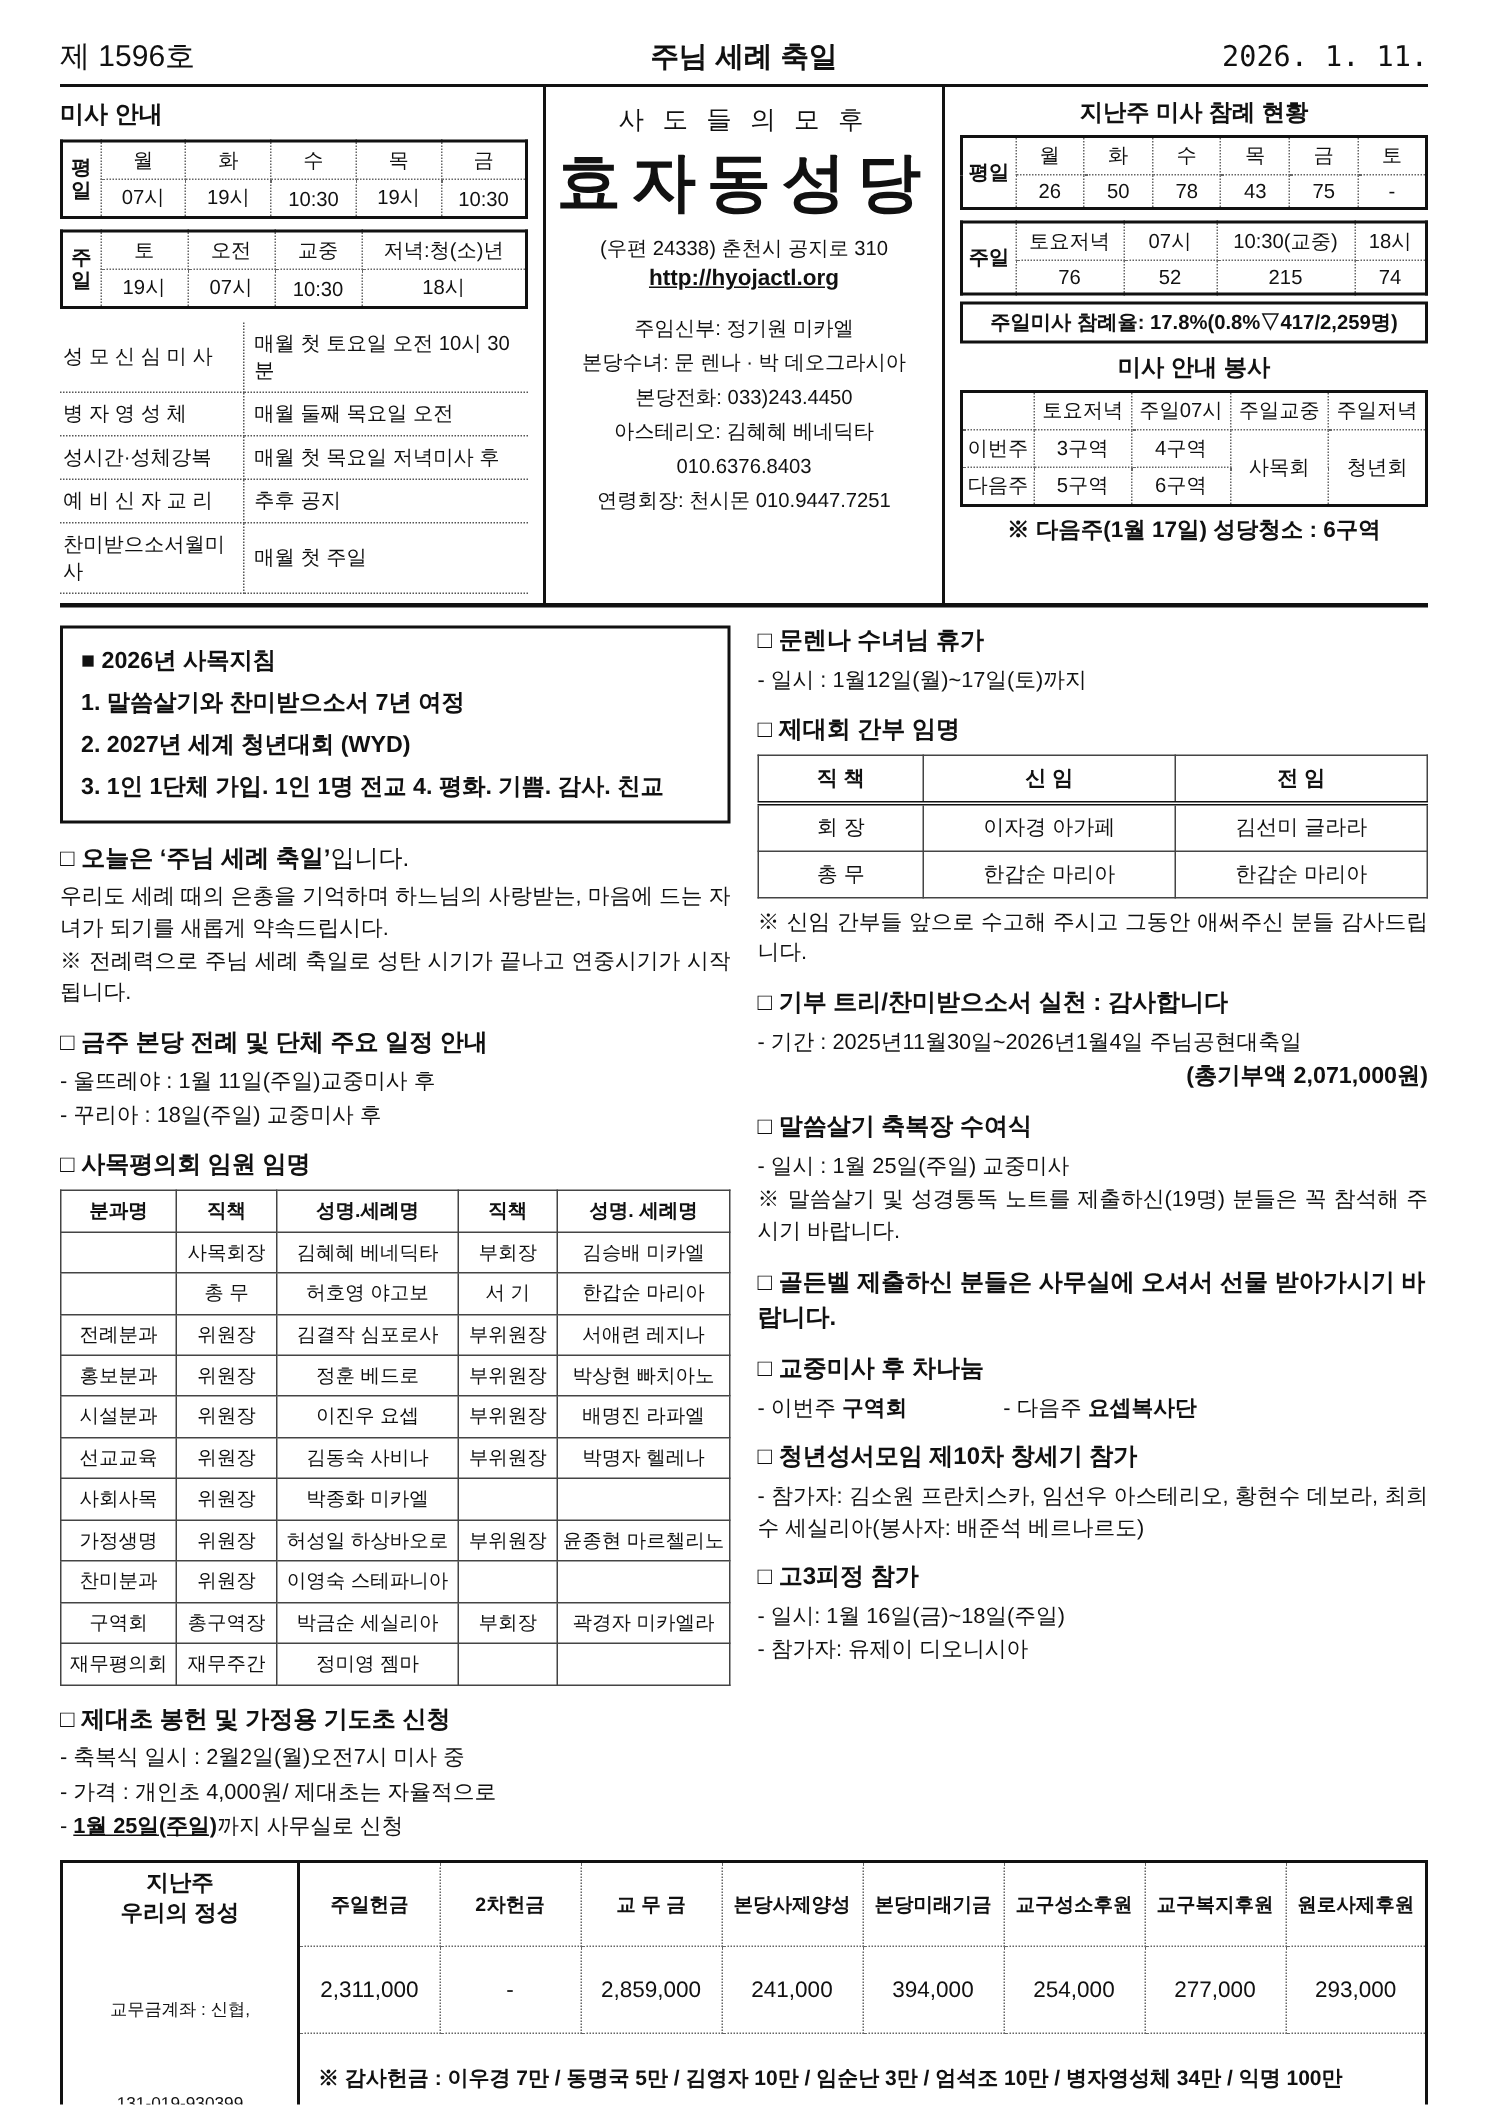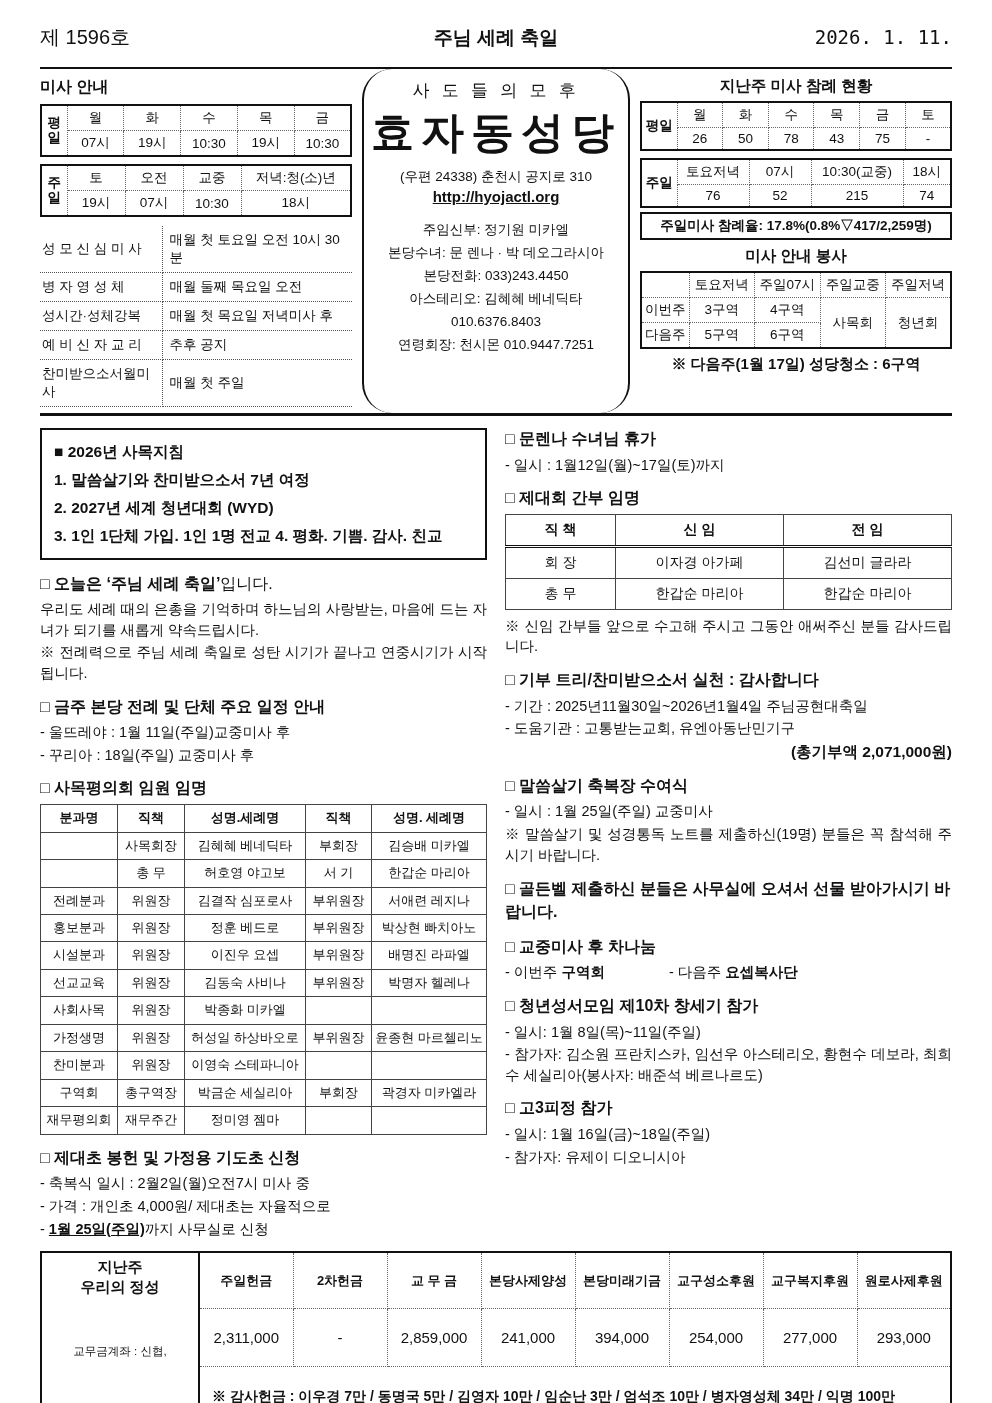--- a/index.html
+++ b/index.html
@@ -1,30 +1,30 @@
 <!DOCTYPE html>
 <html><head>
 <meta charset="utf-8">
 <style>
   * { box-sizing: border-box; margin: 0; padding: 0; }
   html,body { width: 992px; background: #fff; color: #111;
     font-family: "Liberation Sans", sans-serif; }
   .page { width: 992px; height: 1403px; padding: 24px 40px 0 40px; overflow: hidden; }
 
   
-  .headline { display: flex; align-items: baseline; border-bottom: 2px solid #111; padding-bottom: 16px; gap: 12px; }
+  .headline { display: flex; align-items: baseline; border-bottom: 2px solid #111; padding-bottom: 5px; gap: 12px; }
   .issue { width: 210px; font-size: 20px; }
   .htitle { flex: 1; text-align: center; font-weight: bold; font-size: 19px; }
   .hdate { width: 210px; text-align: right; font-family: "DejaVu Sans Mono", monospace; font-size: 19px; }
 
   
   .band { display: flex; border-bottom: 3px solid #111; }
   .col-left  { width: 322px; padding: 5px 10px 6px 0; }
   .col-center{ width: 268px; border-left: 2px solid #111; border-right: 2px solid #111;
-               padding: 8px 4px 6px 4px; text-align: center; border-radius: 30px; }
+               padding: 8px 4px 6px 4px; text-align: center; }
   .col-right { flex: 1; padding: 5px 0 18px 10px; }
 
   .mass-title { text-align: left; font-weight: bold; font-size: 16px; margin: 3px 0 6px; }
   .tbl { border-collapse: collapse; width: 100%; table-layout: fixed; border: 2px solid #111; margin-bottom: 7px; }
   .tbl td { border: 1px dotted #666; text-align: center; padding: 3px 2px; font-size: 13.5px; }
   .vlabel { font-weight: bold; line-height: 1.1; word-break: break-all; padding: 2px 3px; }
   .hd { font-size: 13.5px; }
 
   .sched { width: 100%; border-collapse: collapse; margin-top: 9px; font-size: 13.5px; }
   .sched td { border-bottom: 1px dotted #555; padding: 5px 2px; }
@@ -448,21 +448,20 @@
                 <td>한갑순 마리아</td>
               </tr>
         </tbody>
           </table>
         <div class="para">※ 신임 간부들 앞으로 수고해 주시고 그동안 애써주신 분들 감사드립니다.</div>
       </div>
 
       <div class="sec">
         <div class="sec-title">□ 기부 트리/찬미받으소서 실천 : 감사합니다</div>
         <div class="ln">- 기간 : 2025년11월30일~2026년1월4일 주님공현대축일</div>
-        <div class="ln">- 도움기관 : 고통받는교회, 유엔아동난민기구</div>
         <div class="total">(총기부액 2,071,000원)</div>
       </div>
 
       <div class="sec">
         <div class="sec-title">□ 말씀살기 축복장 수여식</div>
         <div class="ln">- 일시 : 1월 25일(주일) 교중미사</div>
         <div class="para">※ 말씀살기 및 성경통독 노트를 제출하신(19명) 분들은 꼭 참석해 주시기 바랍니다.</div>
       </div>
 
       <div class="sec">
@@ -472,21 +471,20 @@
       <div class="sec">
         <div class="sec-title">□ 교중미사 후 차나눔</div>
         <div class="ln tea-line">
           <span><span>- 이번주 </span><span class="b">구역회</span></span>
           <span><span>- 다음주 </span><span class="b">요셉복사단</span></span>
         </div>
       </div>
 
       <div class="sec">
         <div class="sec-title">□ 청년성서모임 제10차 창세기 참가</div>
-        <div class="ln">- 일시: 1월 8일(목)~11일(주일)</div>
         <div class="para">- 참가자: 김소원 프란치스카, 임선우 아스테리오, 황현수 데보라, 최희수 세실리아(봉사자: 배준석 베르나르도)</div>
       </div>
 
       <div class="sec">
         <div class="sec-title">□ 고3피정 참가</div>
         <div class="ln">- 일시: 1월 16일(금)~18일(주일)</div>
         <div class="ln">- 참가자: 유제이 디오니시아</div>
       </div>
     </div>
   </div>

